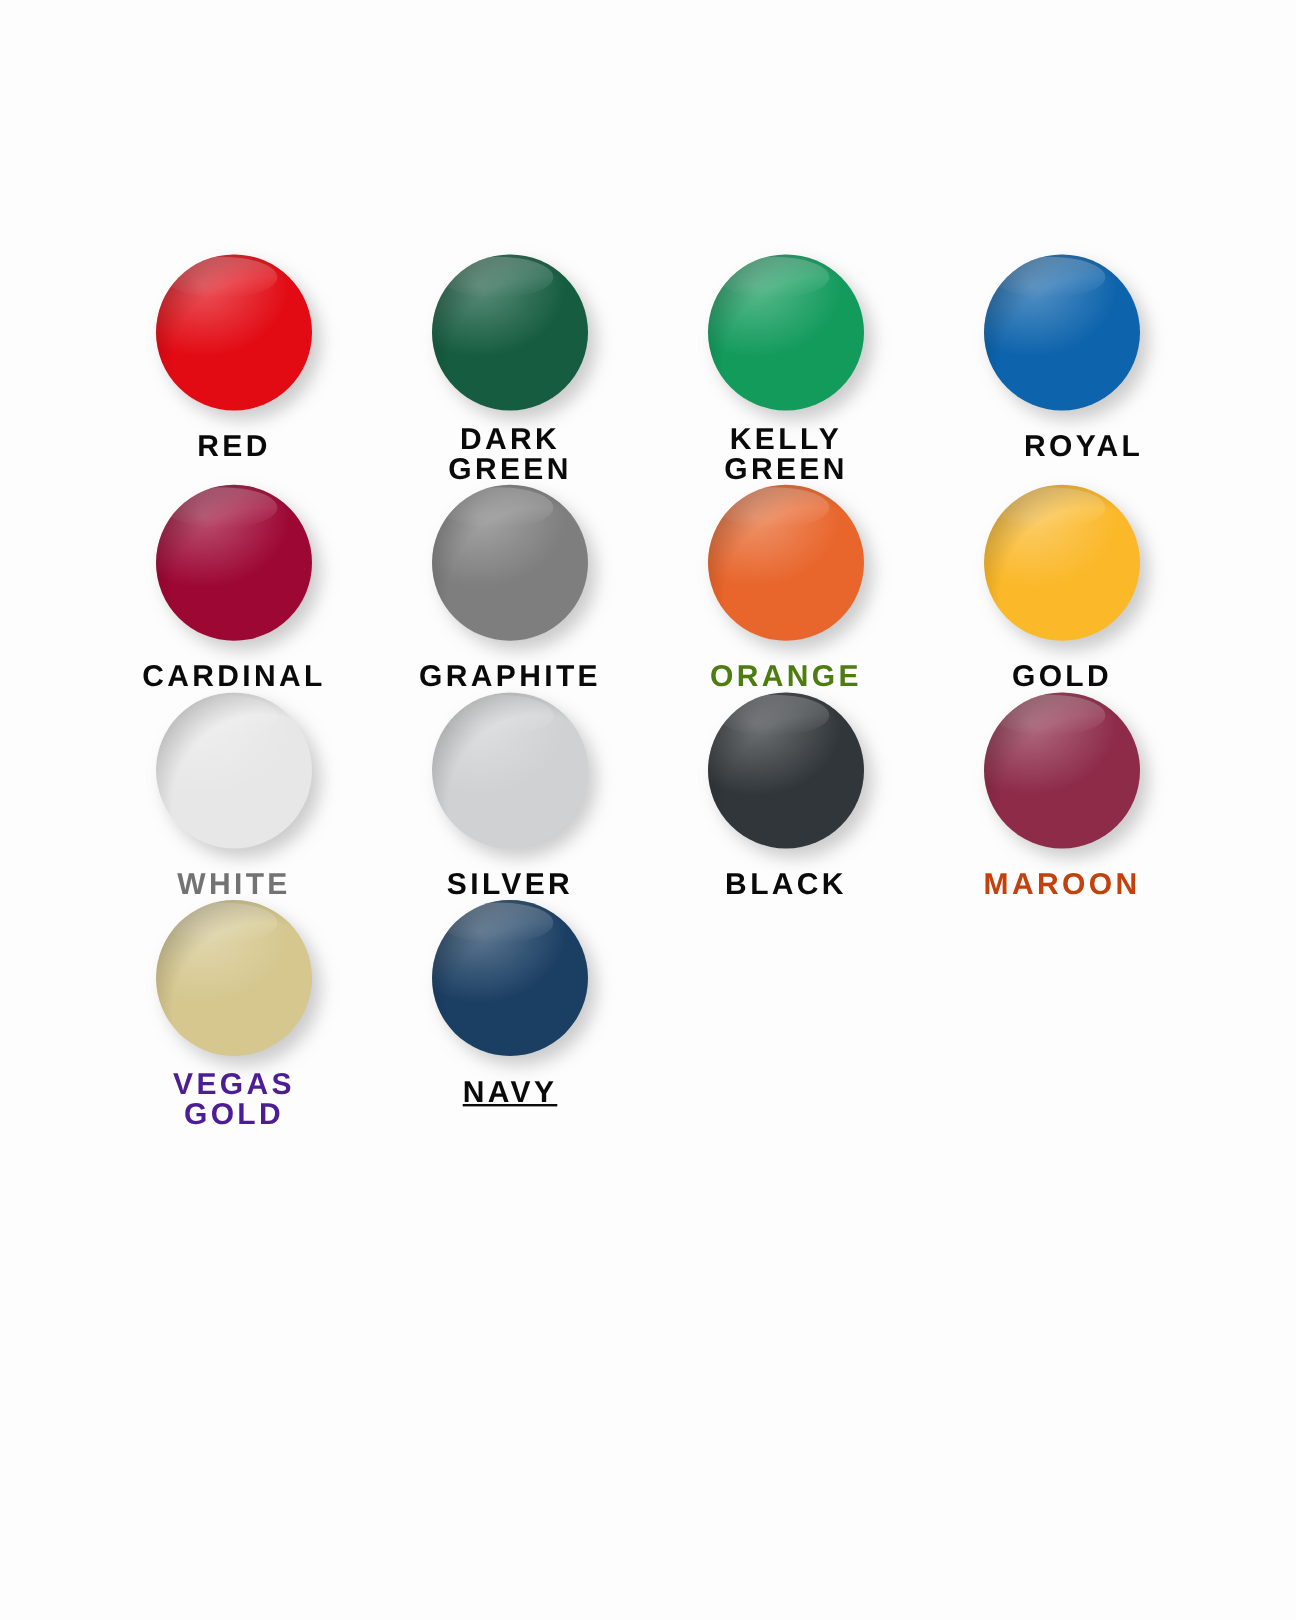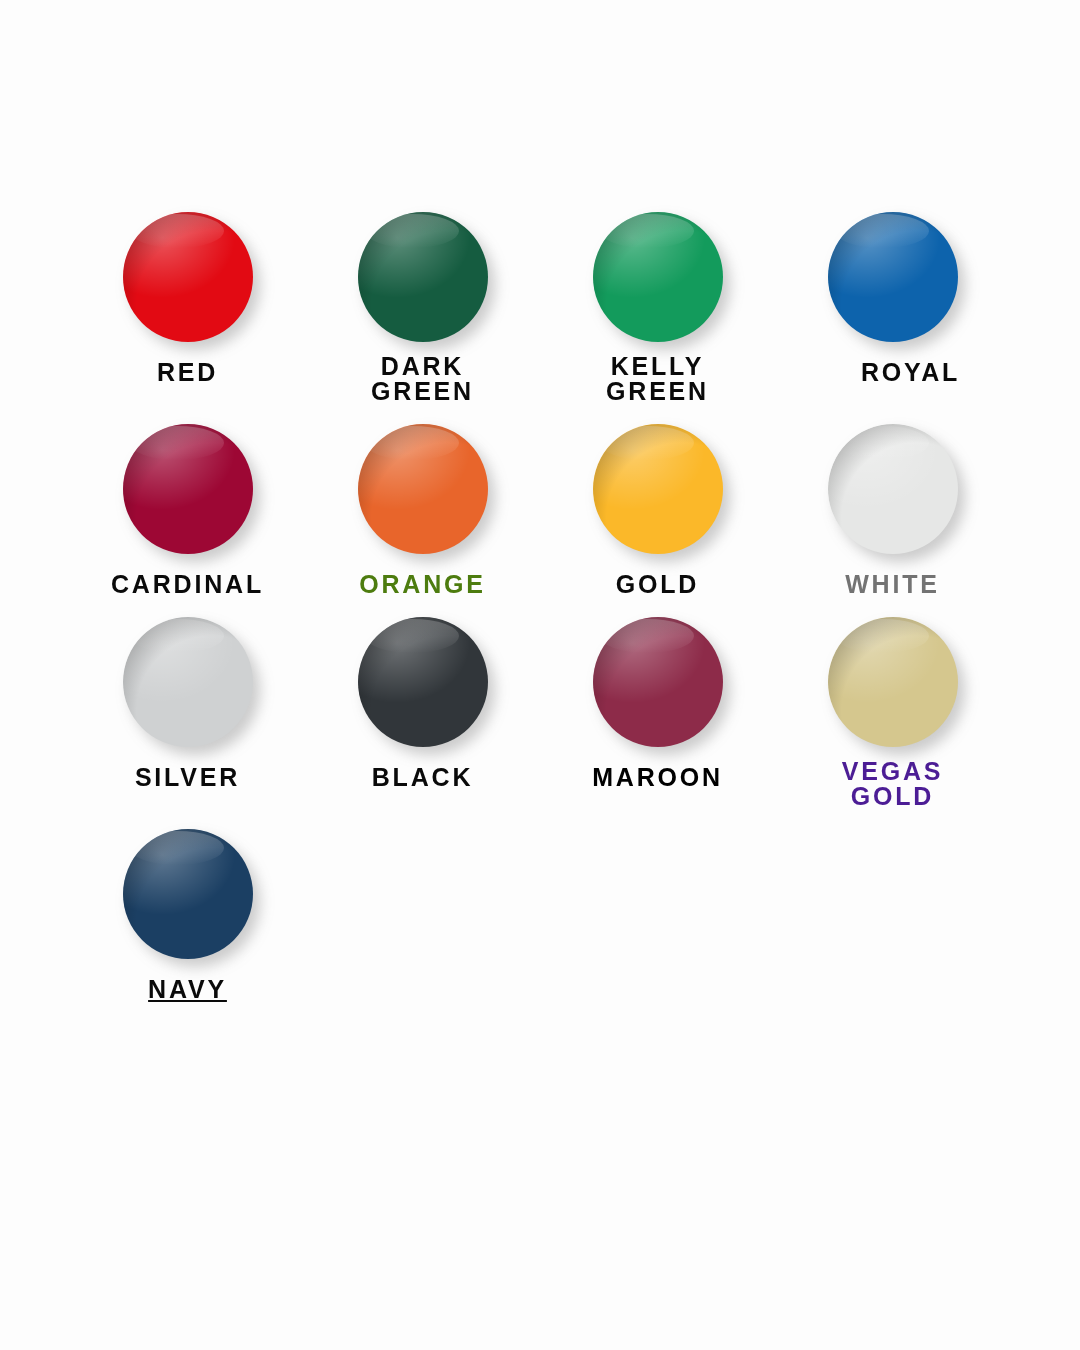--- a/index.html
+++ b/index.html
@@ -22,21 +22,20 @@
     top: 0;
     width: 1080px;
     height: 1054px;
     box-sizing: border-box;
     padding: 212px 80px 150px 80px;
     display: grid;
     grid-template-columns: repeat(4, 1fr);
     grid-template-rows: repeat(4, 1fr);
     column-gap: 0px;
     row-gap: 0px;
-    gap: 20px;
   }
 
   .swatch-cell {
     position: relative;
     display: flex;
     flex-direction: column;
     align-items: center;
   }
 
   
@@ -169,20 +168,30 @@
         <div class="swatch-disc" style="background: rgb(157, 7, 52);">
           <div class="gloss"></div>
           <div class="topedge"></div>
           <div class="rim"></div>
         </div>
       </div>
       <div class="swatch-label" style="color: rgb(10, 10, 10);">CARDINAL</div>
     </div>
     <div class="swatch-cell">
       <div class="swatch-disc-wrap">
+        <div class="swatch-disc" style="background: rgb(126, 126, 126);">
+          <div class="gloss"></div>
+          <div class="topedge"></div>
+          <div class="rim"></div>
+        </div>
+      </div>
+      <div class="swatch-label" style="color: rgb(10, 10, 10);">GRAPHITE</div>
+    </div>
+    <div class="swatch-cell">
+      <div class="swatch-disc-wrap">
         <div class="swatch-disc" style="background: rgb(232, 101, 43);">
           <div class="gloss"></div>
           <div class="topedge"></div>
           <div class="rim"></div>
         </div>
       </div>
       <div class="swatch-label" style="color: #4d7c0f;">ORANGE</div>
     </div>
     <div class="swatch-cell">
       <div class="swatch-disc-wrap">
@@ -225,21 +234,21 @@
       <div class="swatch-label" style="color: rgb(10, 10, 10);">BLACK</div>
     </div>
     <div class="swatch-cell">
       <div class="swatch-disc-wrap">
         <div class="swatch-disc" style="background: rgb(141, 43, 73);">
           <div class="gloss"></div>
           <div class="topedge"></div>
           <div class="rim"></div>
         </div>
       </div>
-      <div class="swatch-label" style="color: #000000;">MAROON</div>
+      <div class="swatch-label" style="color: #c2410c;">MAROON</div>
     </div>
     <div class="swatch-cell two-line">
       <div class="swatch-disc-wrap">
         <div class="swatch-disc" style="background: rgb(213, 199, 142);">
           <div class="gloss"></div>
           <div class="topedge"></div>
           <div class="rim"></div>
         </div>
       </div>
       <div class="swatch-label" style="color: #4c1d95;">VEGAS

